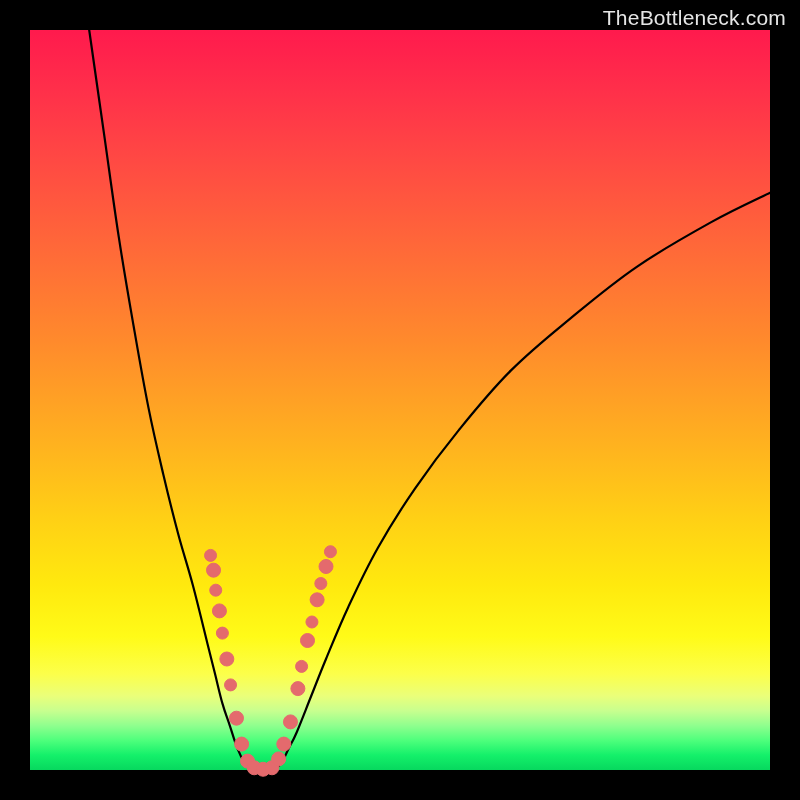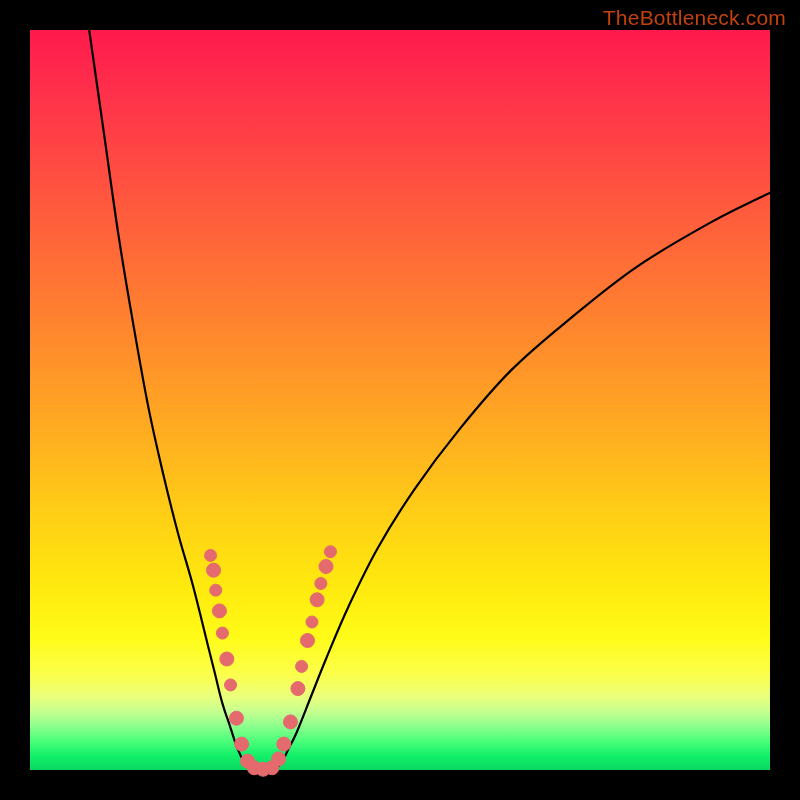--- a/index.html
+++ b/index.html
@@ -44,21 +44,21 @@
       #8fff8e 94%,
       #4eff7c 96%,
       #14f06a 98%,
       #07d85e 100%
     );
   }
   .watermark {
     position: absolute;
     top: 6px;
     right: 14px;
-    color: #c2410c;
+    color: #e5e5e5;
     font-size: 21px;
     font-weight: 400;
     letter-spacing: 0.2px;
     user-select: none;
     z-index: 5;
   }
   svg.chart {
     position: absolute;
     top: 0;
     left: 0;

